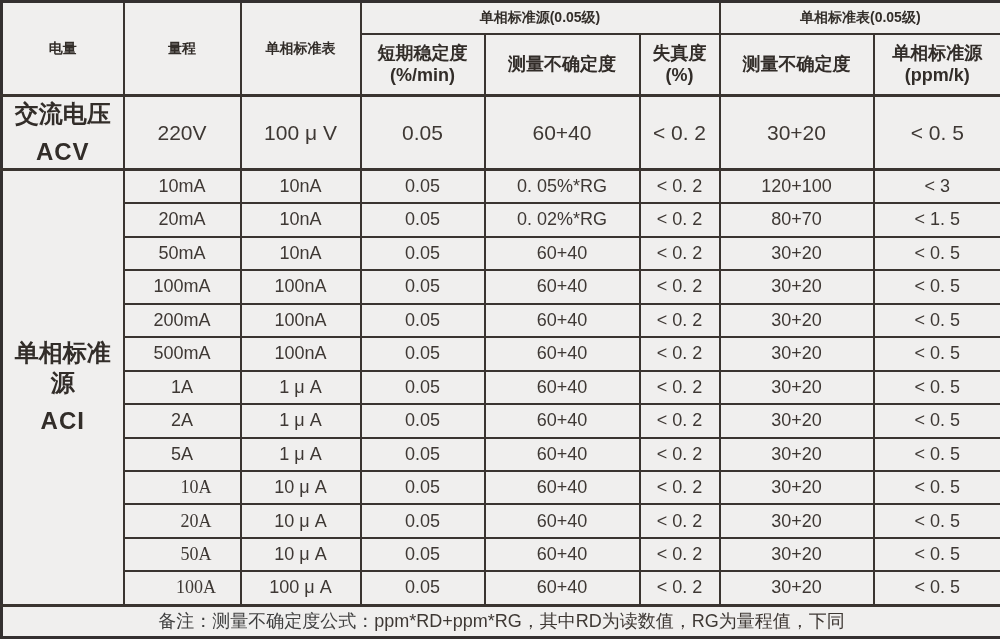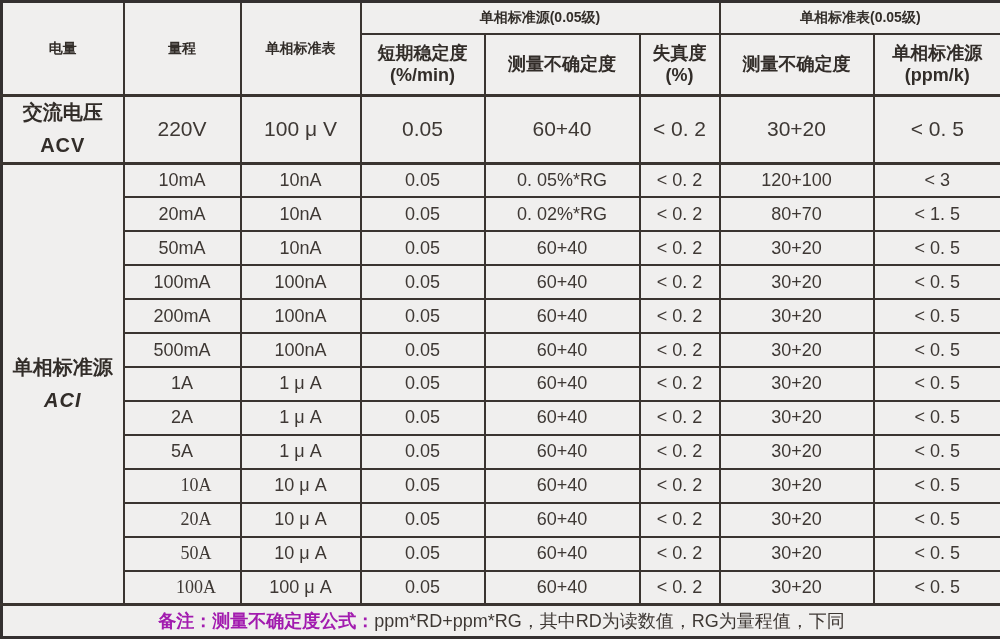--- a/index.html
+++ b/index.html
@@ -25,31 +25,31 @@
   .spec-table th {
     color: #322d29;
     font-weight: bold;
   }
   tr.group-header th { height: 32px; font-size: 14px; }
   tr.sub-header th { height: 62px; font-size: 18px; line-height: 1.25; }
   tr.sub-header th, th.span-head { border-bottom-width: 3px; }
   tr.acv-row td, tr.acv-row th { height: 64px; border-bottom-width: 3px; }
   tr.acv-row td { font-size: 21px; }
   tr.data-row td { height: 32px; font-size: 18px; }
-  th.section-label { font-size: 20px; line-height: 1.25; }
+  th.section-label { font-size: 24px; line-height: 1.25; }
   th.section-label .latin { letter-spacing: 1px; margin-top: 8px; }
-  th.section-label .gap { margin-top: 8px; font-style: italic; }
+  th.section-label .gap { margin-top: 8px; }
   td.serif { font-family: "Liberation Serif", "DejaVu Serif", serif; padding-left: 28px; }
   tr.footer-row td {
     height: 31px;
     border-top-width: 3px;
     font-size: 18px;
     text-align: center;
   }
-  tr.footer-row .note-label { font-weight: bold; color: #a21caf; text-align: center; }
+  tr.footer-row .note-label { font-weight: normal; color: #404040; text-align: center; }
 </style>
 </head>
 <body>
 
 <table class="spec-table">
   <colgroup>
     <col style="width:122px">
     <col style="width:117px">
     <col style="width:120px">
     <col style="width:124px">

